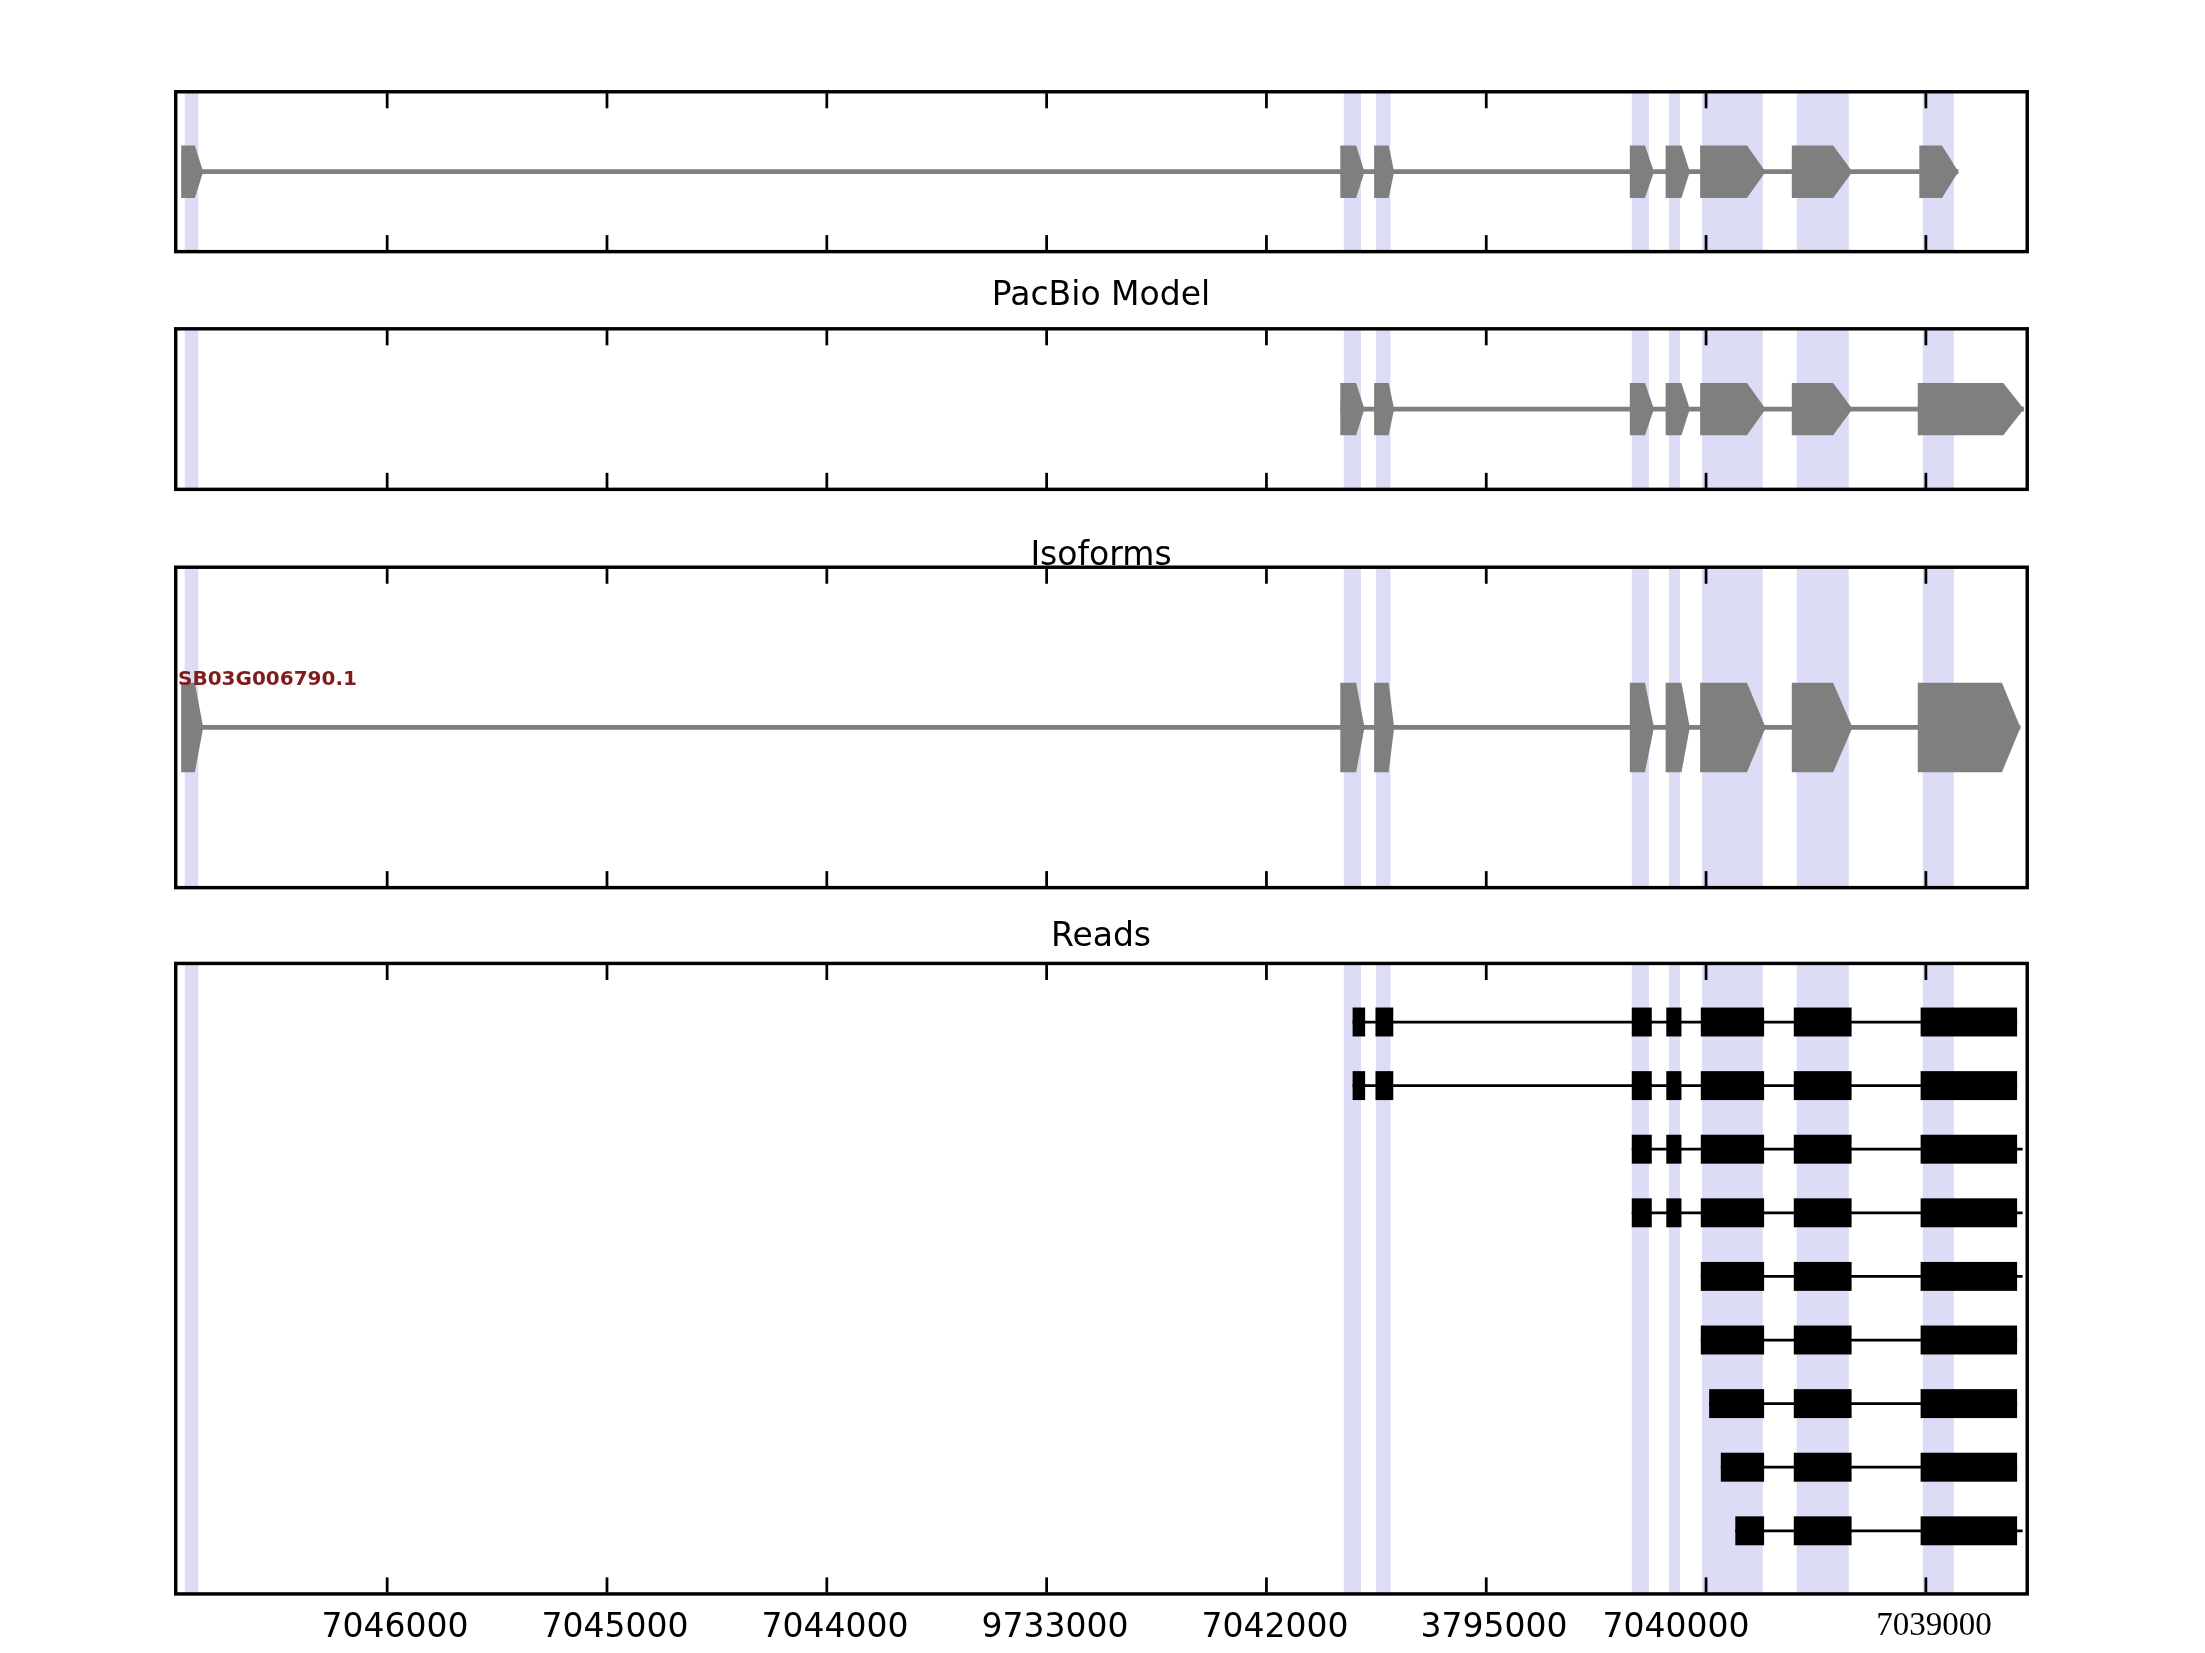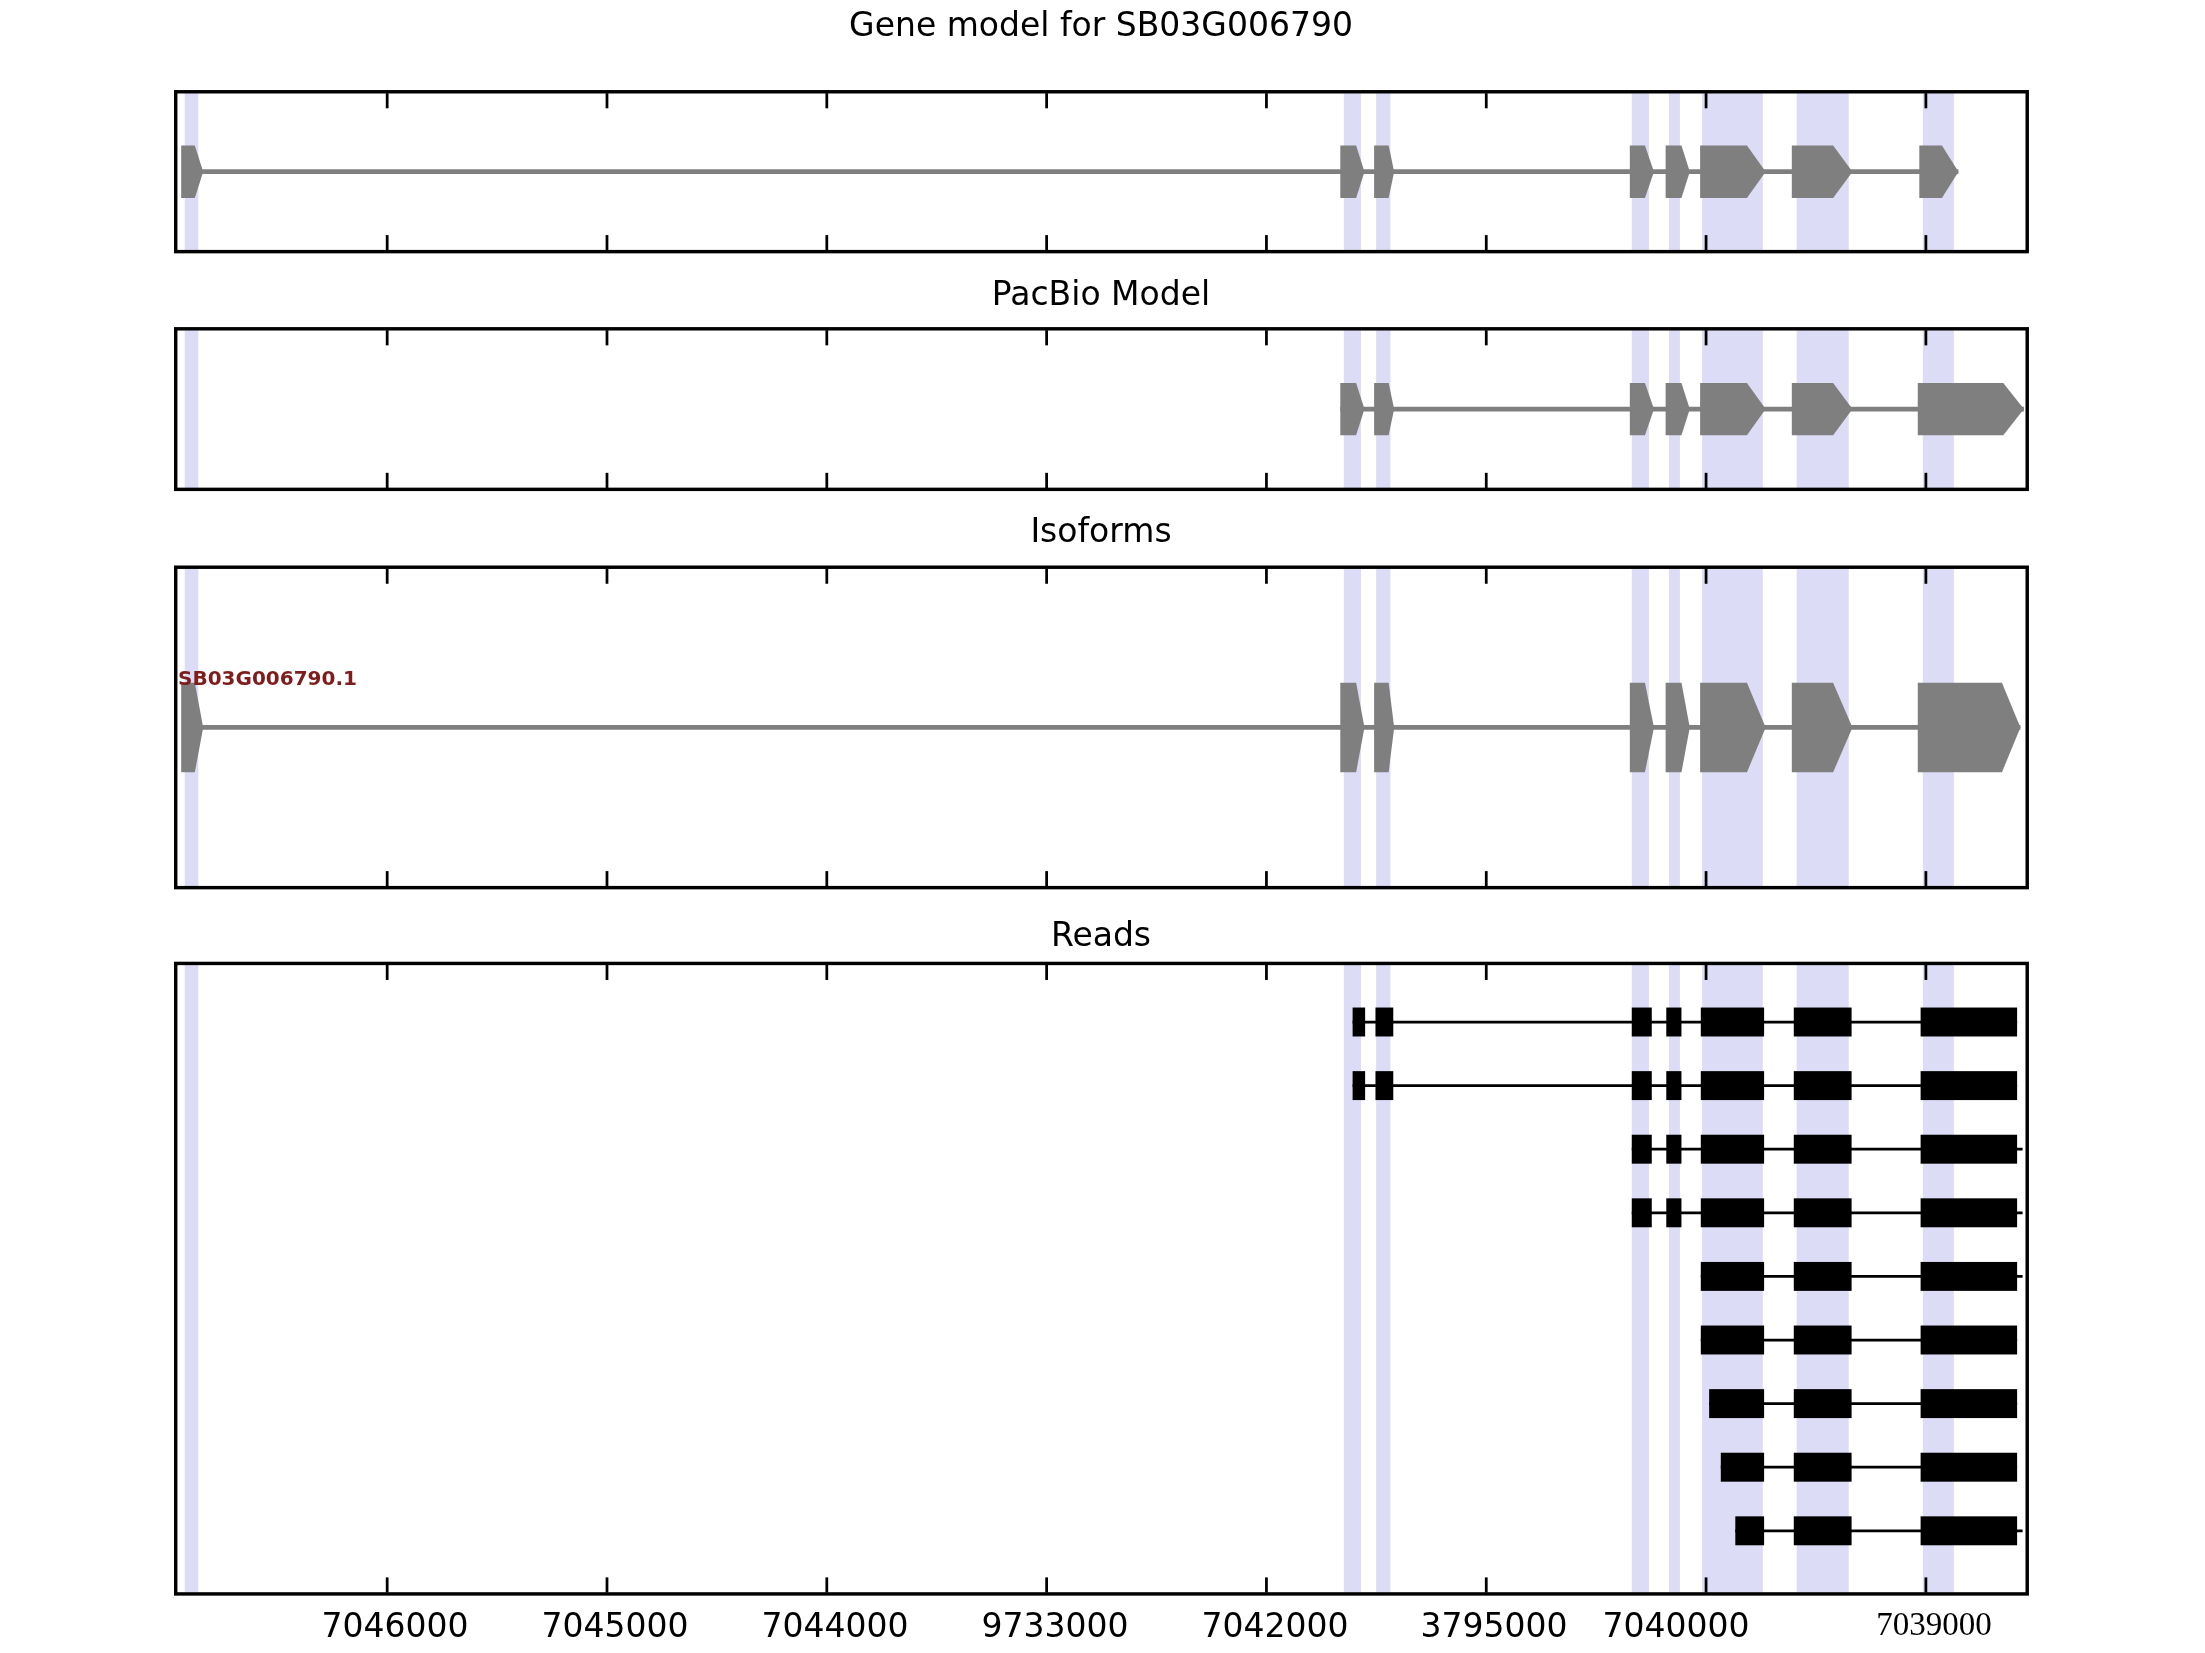--- a/index.html
+++ b/index.html
@@ -211,25 +211,24 @@
         <line x1="2156.922592900392" y1="1400" x2="2156.922592900392" y2="1422" stroke="#000" stroke-width="4"></line>
         <line x1="2156.922592900392" y1="2311" x2="2156.922592900392" y2="2289" stroke="#000" stroke-width="4"></line>
         <line x1="2475.930072420753" y1="1400" x2="2475.930072420753" y2="1422" stroke="#000" stroke-width="4"></line>
         <line x1="2475.930072420753" y1="2311" x2="2475.930072420753" y2="2289" stroke="#000" stroke-width="4"></line>
         <line x1="2794.9375519411137" y1="1400" x2="2794.9375519411137" y2="1422" stroke="#000" stroke-width="4"></line>
         <line x1="2794.9375519411137" y1="2311" x2="2794.9375519411137" y2="2289" stroke="#000" stroke-width="4"></line>
         <rect x="255" y="1398" width="2687" height="915" fill="none" stroke="#000000" stroke-width="5"></rect>
       </g>
     </svg>
 
-  <div class="ptitle" style="top:6.9px;">Gene model for SB03G006790</div>
 
   <div class="ptitle" style="top:276px;">PacBio Model</div>
 
-  <div class="ptitle" style="top:513px;">Isoforms</div>
+  <div class="ptitle" style="top:536px;">Isoforms</div>
 
   <div class="ptitle" style="top:917px;">Reads</div>
 
   <div id="isoform-name" style="left:178px;top:666px;">SB03G006790.1</div>
 
   <div id="xlabels">
       <div class="xlabel" style="left: 387px; top: 1606px;">7046000</div>
       <div class="xlabel" style="left: 607px; top: 1606px;">7045000</div>
       <div class="xlabel" style="left: 827px; top: 1606px;">7044000</div>
       <div class="xlabel" style="left: 1047px; top: 1606px;">9733000</div>

